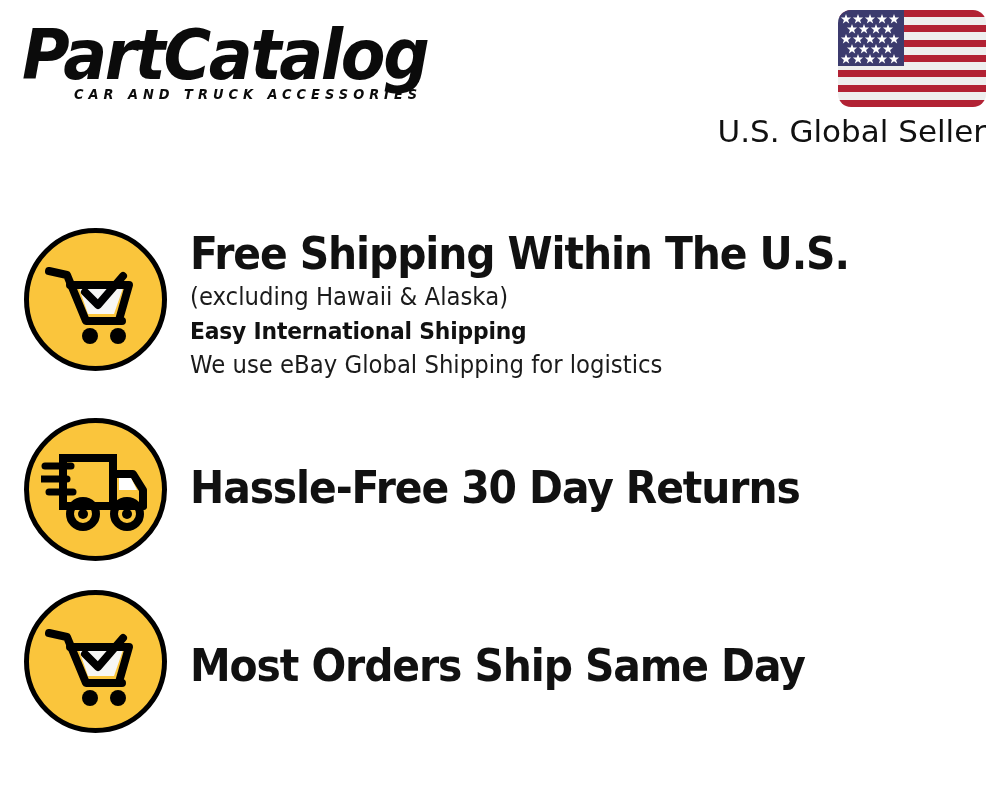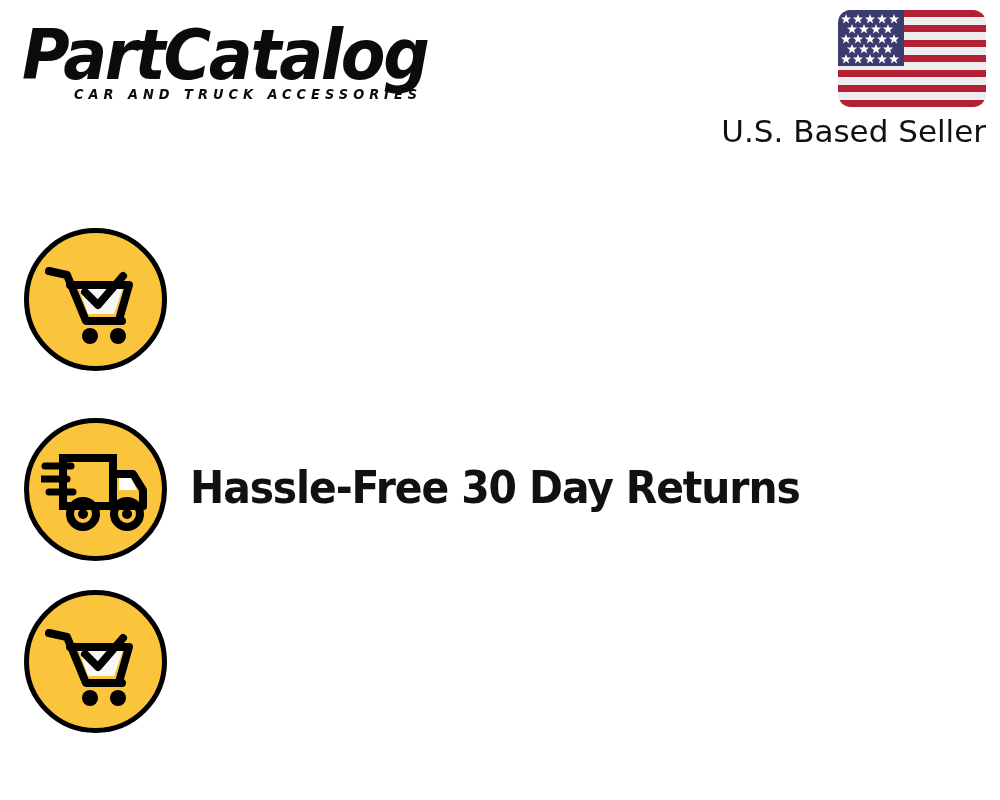--- a/index.html
+++ b/index.html
@@ -234,21 +234,21 @@
 
             <polygon points="8,44 9.3,47.6 13.1,47.6 10.1,49.9 11.2,53.5 8,51.3 4.8,53.5 5.9,49.9 2.9,47.6 6.7,47.6"></polygon>
             <polygon points="20,44 21.3,47.6 25.1,47.6 22.1,49.9 23.2,53.5 20,51.3 16.8,53.5 17.9,49.9 14.9,47.6 18.7,47.6"></polygon>
             <polygon points="32,44 33.3,47.6 37.1,47.6 34.1,49.9 35.2,53.5 32,51.3 28.8,53.5 29.9,49.9 26.9,47.6 30.7,47.6"></polygon>
             <polygon points="44,44 45.3,47.6 49.1,47.6 46.1,49.9 47.2,53.5 44,51.3 40.8,53.5 41.9,49.9 38.9,47.6 42.7,47.6"></polygon>
             <polygon points="56,44 57.3,47.6 61.1,47.6 58.1,49.9 59.2,53.5 56,51.3 52.8,53.5 53.9,49.9 50.9,47.6 54.7,47.6"></polygon>
           </g>
         </svg>
       </div>
     </div>
-    <div id="seller-label">U.S. Based Seller</div>
+    <div id="seller-label">U.S. Global Seller</div>
   </div>
 
 </div>
 
 <div id="features">
 
   <div class="feature-row" id="feature-row-shipping">
     <div class="feature-icon-wrap">
       <div class="icon-circle">
         <svg width="104" height="92" viewBox="0 0 104 92">
@@ -257,20 +257,26 @@
 
           <path d="M6,17 L24,21 L43,67 L79,67" fill="none" stroke="#000000" stroke-width="8" stroke-linecap="round" stroke-linejoin="round"></path>
           <path d="M27,31 L86,31 L76,66" fill="none" stroke="#000000" stroke-width="8" stroke-linecap="round" stroke-linejoin="round"></path>
 
           <path d="M42,38 L55,51 L80,22" fill="none" stroke="#000000" stroke-width="8" stroke-linecap="round" stroke-linejoin="round"></path>
 
           <circle cx="47" cy="82" r="8" fill="#000000"></circle>
           <circle cx="75" cy="82" r="8" fill="#000000"></circle>
         </svg>
       </div>
+    </div>
+    <div class="feature-text">
+      <div class="feature-heading">Free Shipping Within The U.S.</div>
+      <div class="feature-sub">(excluding Hawaii &amp; Alaska)</div>
+      <div class="feature-subheading">Easy International Shipping</div>
+      <div class="feature-sub">We use eBay Global Shipping for logistics</div>
     </div>
   </div>
 
   <div class="feature-row" id="feature-row-returns">
     <div class="feature-icon-wrap">
       <div class="icon-circle">
         <svg width="108" height="84" viewBox="0 0 108 84">
 
           <path d="M4,18 L30,18" stroke="#000000" stroke-width="7" stroke-linecap="round"></path>
           <path d="M0,31 L26,31" stroke="#000000" stroke-width="7" stroke-linecap="round"></path>
@@ -302,15 +308,18 @@
         <svg width="104" height="92" viewBox="0 0 104 92">
           <polygon points="36,34 80,34 71,60 45,60" fill="#f7f7f5"></polygon>
           <path d="M6,17 L24,21 L43,67 L79,67" fill="none" stroke="#000000" stroke-width="8" stroke-linecap="round" stroke-linejoin="round"></path>
           <path d="M27,31 L86,31 L76,66" fill="none" stroke="#000000" stroke-width="8" stroke-linecap="round" stroke-linejoin="round"></path>
           <path d="M42,38 L55,51 L80,22" fill="none" stroke="#000000" stroke-width="8" stroke-linecap="round" stroke-linejoin="round"></path>
           <circle cx="47" cy="82" r="8" fill="#000000"></circle>
           <circle cx="75" cy="82" r="8" fill="#000000"></circle>
         </svg>
       </div>
     </div>
+    <div class="feature-text">
+      <div class="feature-heading">Most Orders Ship Same Day</div>
+    </div>
   </div>
 
 </div>
 
 </body></html>

